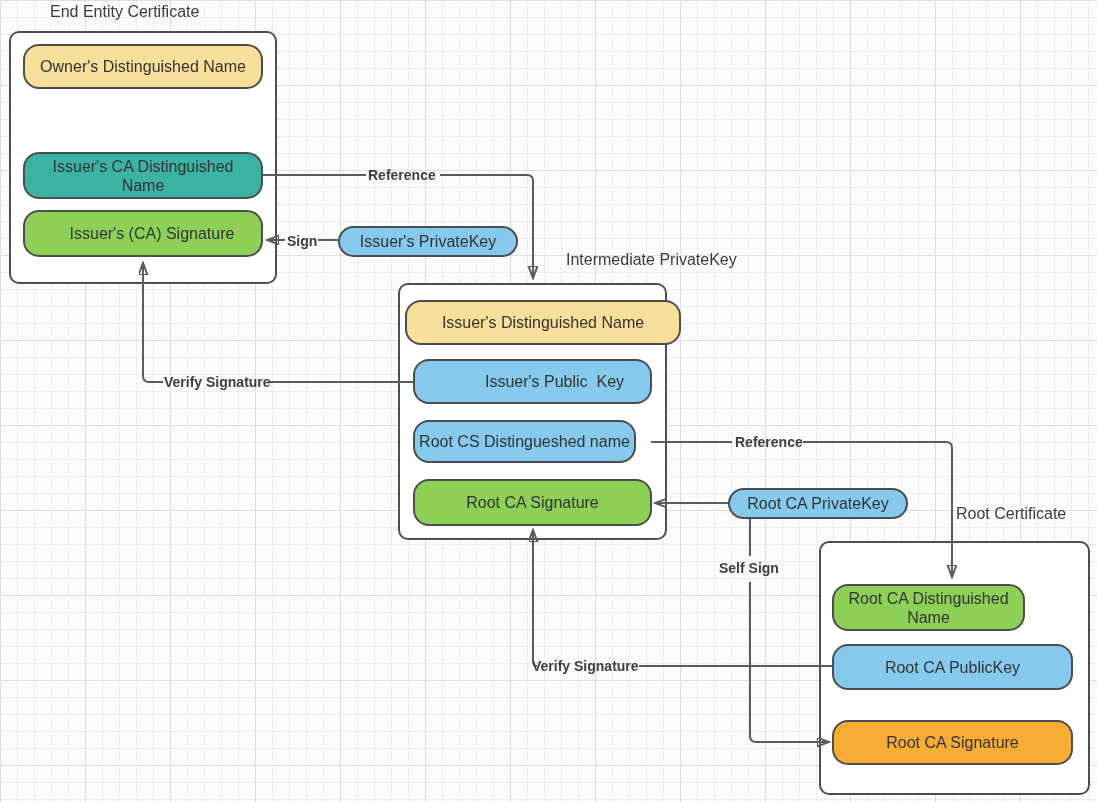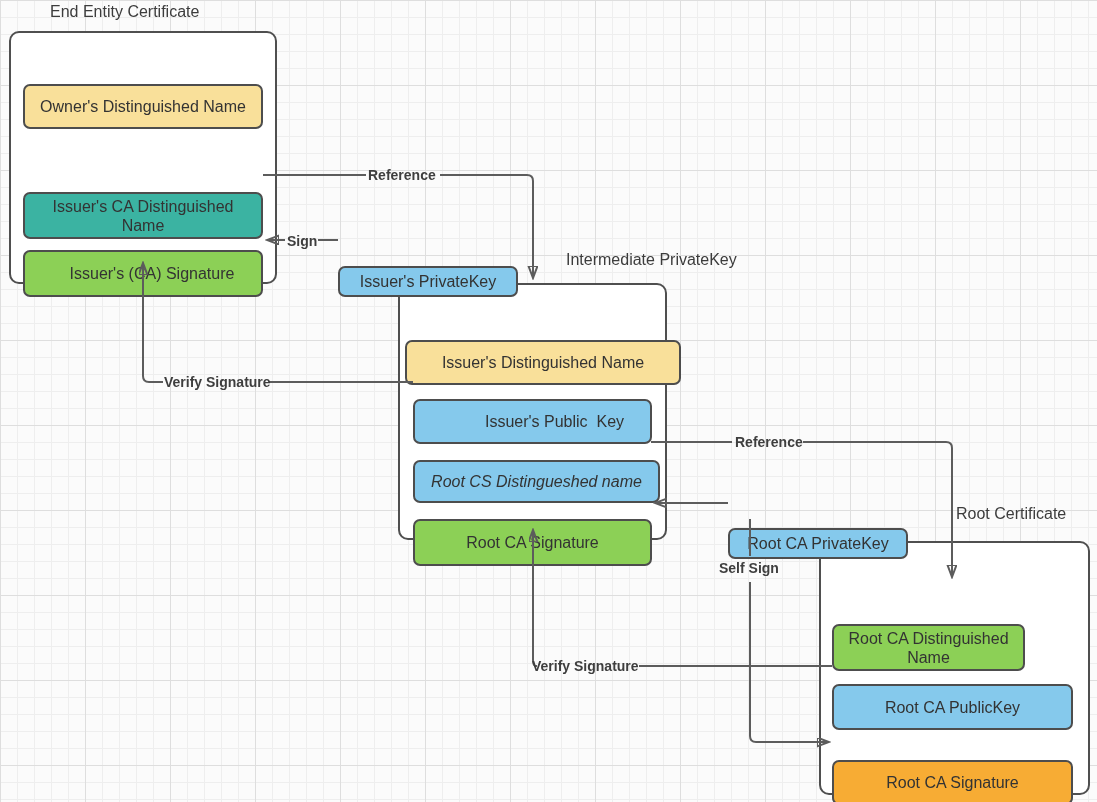--- a/index.html
+++ b/index.html
@@ -12,23 +12,23 @@
       linear-gradient(to bottom,#dedede 1px,transparent 1px),
       linear-gradient(to right,#eeeeee 1px,transparent 1px),
       linear-gradient(to bottom,#eeeeee 1px,transparent 1px);
     background-size:85px 85px,85px 85px,17px 17px,17px 17px;
   }
   .container{
     position:absolute;background:#ffffff;border:2px solid #4f4f4f;
     border-radius:10px;box-sizing:border-box;z-index:1;
   }
   .cbox{
-    position:absolute;border:2px solid #4d4d4d;border-radius:7px;
+    position:absolute;border:2px solid #4d4d4d;border-radius:16px;
     box-sizing:border-box;display:flex;align-items:center;justify-content:center;
-    z-index:2;text-align:center;margin-top:40px;
+    z-index:2;text-align:center;
   }
   .box-label{
     font-size:16px;line-height:19px;color:#333;white-space:pre-wrap;
   }
   .grp-title{
     position:absolute;font-size:16px;color:#3c3c3c;white-space:nowrap;z-index:2;
   }
   .edge-label{
     position:absolute;font-size:14px;font-weight:bold;color:#3e3e3e;
     white-space:nowrap;z-index:4;
@@ -59,21 +59,21 @@
   <div class="cbox" style="left: 23px; top: 210px; width: 240px; height: 47px; background-color: rgb(140, 208, 86); padding-left: 18px;">
     <span class="box-label">Issuer's (CA) Signature</span>
     </div>
 
   <div class="cbox" style="left: 405px; top: 300px; width: 276px; height: 45px; background-color: rgb(249, 224, 154);">
     <span class="box-label">Issuer's Distinguished Name</span>
     </div>
   <div class="cbox" style="left: 413px; top: 359px; width: 239px; height: 45px; background-color: rgb(133, 201, 236); padding-left: 44px;">
     <span class="box-label">Issuer's Public  Key</span>
     </div>
-  <div class="cbox" style="left: 413px; top: 420px; width: 247px; height: 43px; background-color: rgb(133, 201, 236); font-style: italic;">
+  <div class="cbox" style="left: 413px; top: 420px; width: 223px; height: 43px; background-color: rgb(133, 201, 236);">
     <span class="box-label">Root CS Distingueshed name</span>
     </div>
   <div class="cbox" style="left: 413px; top: 479px; width: 239px; height: 47px; background-color: rgb(140, 208, 86);">
     <span class="box-label">Root CA Signature</span>
     </div>
 
   <div class="cbox" style="left: 832px; top: 584px; width: 193px; height: 47px; background-color: rgb(140, 208, 86);">
     <span class="box-label">Root CA Distinguished Name</span>
     </div>
   <div class="cbox" style="left: 832px; top: 644px; width: 241px; height: 46px; background-color: rgb(133, 201, 236);">

